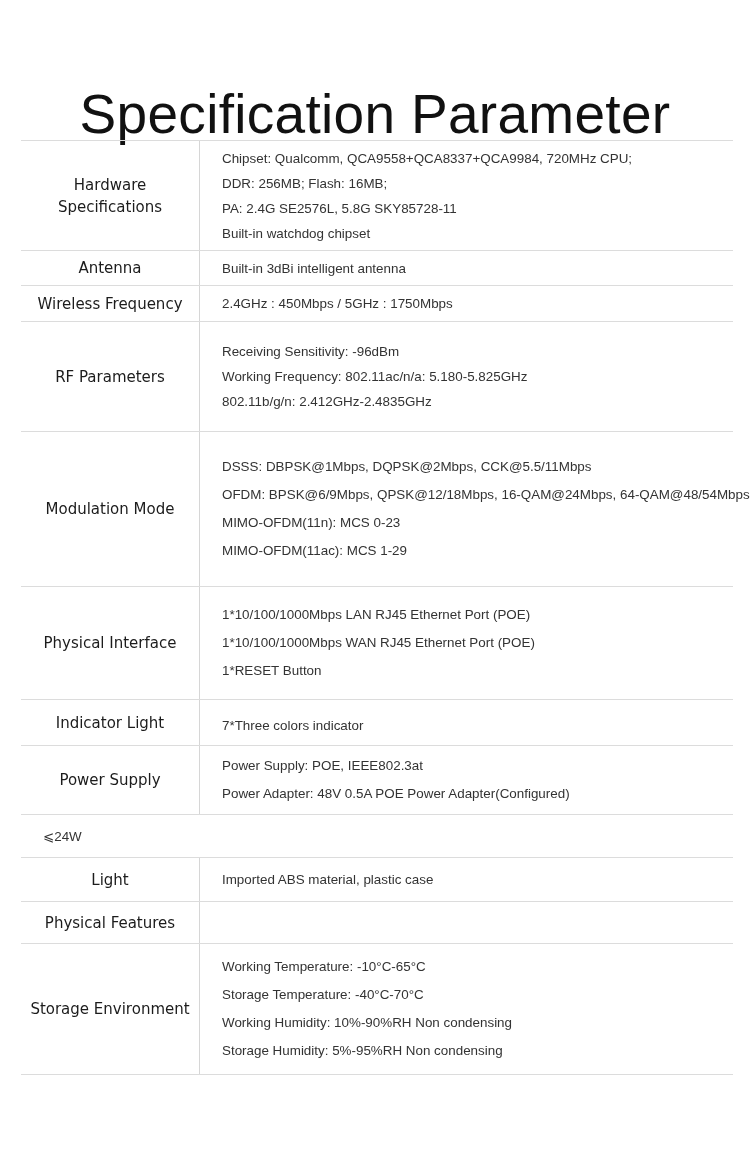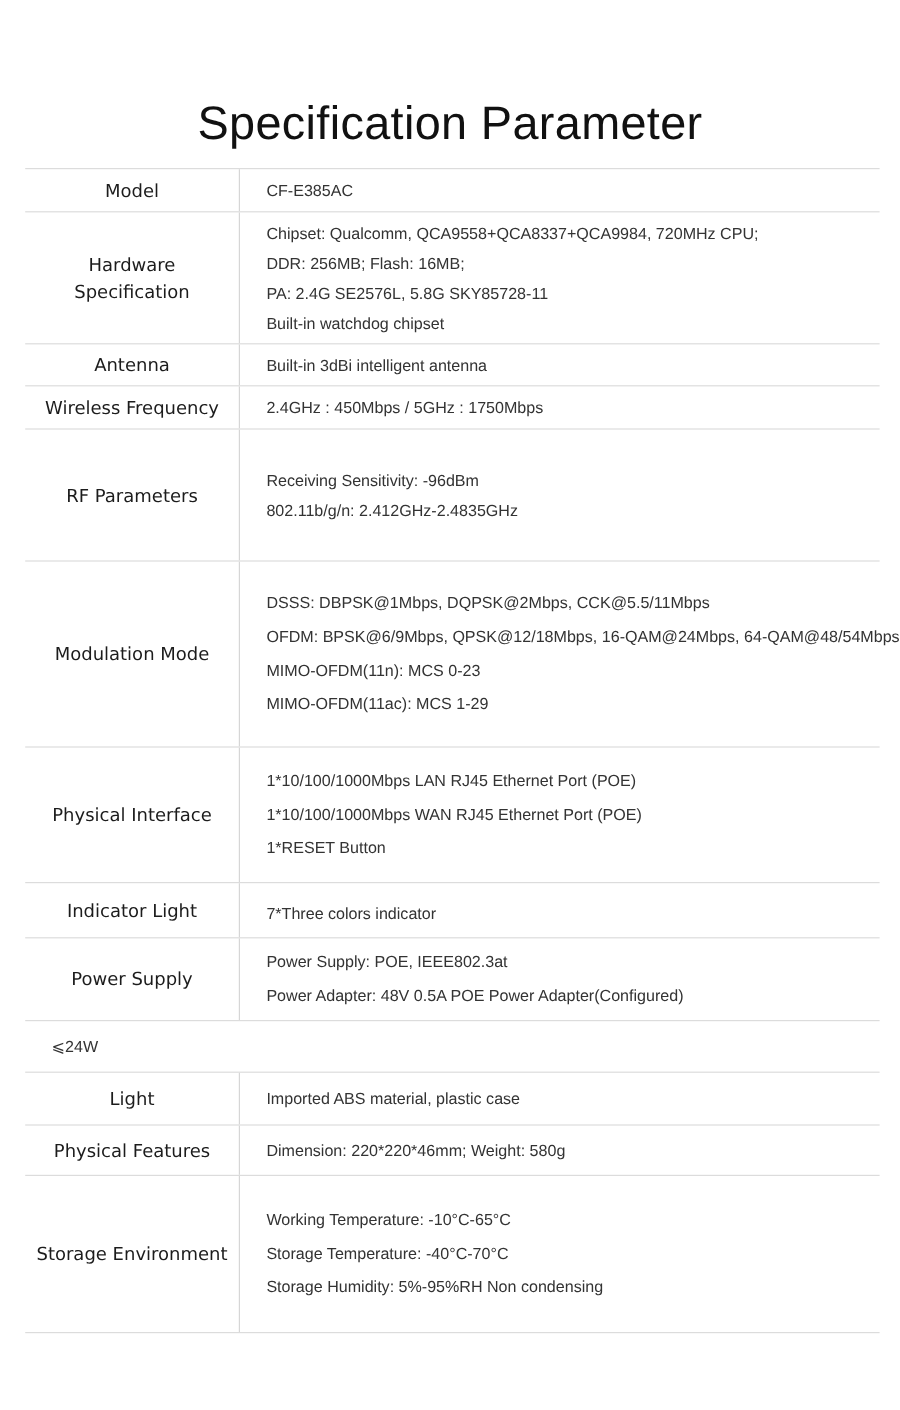--- a/index.html
+++ b/index.html
@@ -1,47 +1,41 @@
 <!DOCTYPE html>
 <html><head>
 <meta charset="utf-8">
 <style>
   html, body { margin:0; padding:0; background:#ffffff; }
   body { width:750px; height:1175px; position:relative; overflow:hidden;
          font-family:"DejaVu Sans", "Liberation Sans", sans-serif; color:#1a1a1a; }
   .title { position:absolute; top:42px; left:0; width:750px; text-align:center;
-           font-family:"Liberation Sans", sans-serif; font-size:39px; font-weight:normal;
+           font-family:"Liberation Sans", sans-serif; font-size:55px; font-weight:normal;
            color:#111; letter-spacing:0.3px;margin-top:40px; }
   .spec-table { position:absolute; left:21px; top:140px; width:712px;
                 border-top:1.5px solid #dcdcdc; }
   .row { display:flex; border-bottom:1.5px solid #dcdcdc; box-sizing:border-box; }
   .label { width:179px; flex:none; display:flex; align-items:center; justify-content:center;
            text-align:center; font-size:15px; color:#1c1c1c; line-height:22px;
            border-right:1.5px solid #d6d6d6; box-sizing:border-box; padding:0 4px; }
   .value { flex:1; display:flex; flex-direction:column; justify-content:center;
            padding-left:22px; font-family:"Liberation Sans", sans-serif;
            font-size:13.4px; color:#333; white-space:nowrap; }
   .value .line { display:block; }
 </style>
 </head>
 <body>
 
 <h1 class="title">Specification Parameter</h1>
 
 <div class="spec-table">
 
-  <div class="row" style="height:36px">
-    <div class="label">Model</div>
-    <div class="value" style="line-height:22px">
-      <span class="line">CF-E385AC</span>
-    </div>
-  </div>
 
   <div class="row" style="height:110px">
-    <div class="label">Hardware Specification</div>
+    <div class="label">Hardware Specifications</div>
     <div class="value" style="line-height:25px">
       <span class="line">Chipset: Qualcomm, QCA9558+QCA8337+QCA9984, 720MHz CPU;</span>
       <span class="line">DDR: 256MB; Flash: 16MB;</span>
       <span class="line">PA: 2.4G SE2576L, 5.8G SKY85728-11</span>
       <span class="line">Built-in watchdog chipset</span>
     </div>
   </div>
 
   <div class="row" style="height:35px">
     <div class="label">Antenna</div>
@@ -54,20 +48,21 @@
     <div class="label">Wireless Frequency</div>
     <div class="value">
       <span class="line">2.4GHz : 450Mbps /  5GHz : 1750Mbps</span>
     </div>
   </div>
 
   <div class="row" style="height:110px">
     <div class="label">RF Parameters</div>
     <div class="value" style="line-height:25px">
       <span class="line">Receiving Sensitivity: -96dBm</span>
+      <span class="line">Working Frequency: 802.11ac/n/a: 5.180-5.825GHz</span>
       <span class="line">802.11b/g/n: 2.412GHz-2.4835GHz</span>
     </div>
   </div>
 
   <div class="row" style="height:155px">
     <div class="label">Modulation Mode</div>
     <div class="value" style="line-height:28px">
       <span class="line">DSSS: DBPSK@1Mbps, DQPSK@2Mbps, CCK@5.5/11Mbps</span>
       <span class="line">OFDM: BPSK@6/9Mbps, QPSK@12/18Mbps, 16-QAM@24Mbps, 64-QAM@48/54Mbps</span>
       <span class="line">MIMO-OFDM(11n): MCS 0-23</span>
@@ -107,27 +102,25 @@
 
   <div class="row" style="height:44px">
     <div class="label">Light</div>
     <div class="value">
       <span class="line">Imported ABS material, plastic case</span>
     </div>
   </div>
 
   <div class="row" style="height:42px">
     <div class="label">Physical Features</div>
-    <div class="value">
-      <span class="line">Dimension: 220*220*46mm; Weight: 580g</span>
-    </div>
   </div>
 
   <div class="row" style="height:131px">
     <div class="label">Storage Environment</div>
     <div class="value" style="line-height:28px">
       <span class="line">Working Temperature: -10°C-65°C</span>
       <span class="line">Storage Temperature: -40°C-70°C</span>
+      <span class="line">Working Humidity: 10%-90%RH Non condensing</span>
       <span class="line">Storage Humidity: 5%-95%RH Non condensing</span>
     </div>
   </div>
 
 </div>
 
 </body></html>

